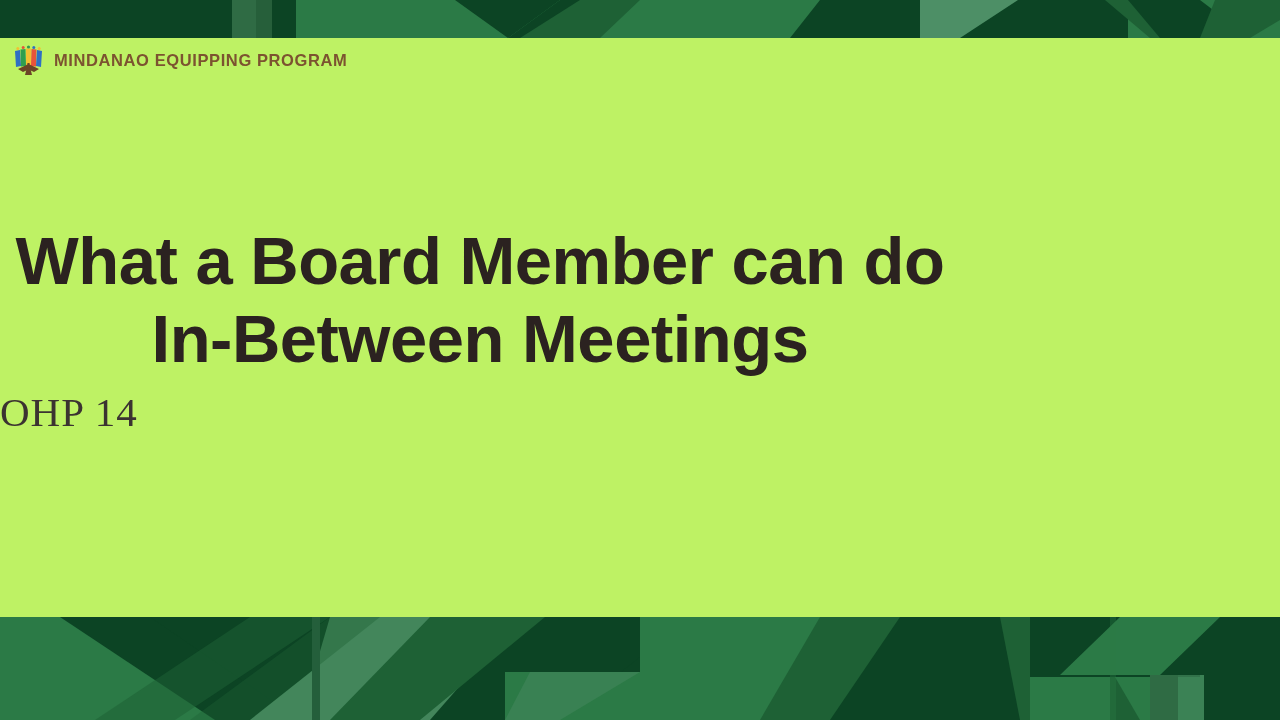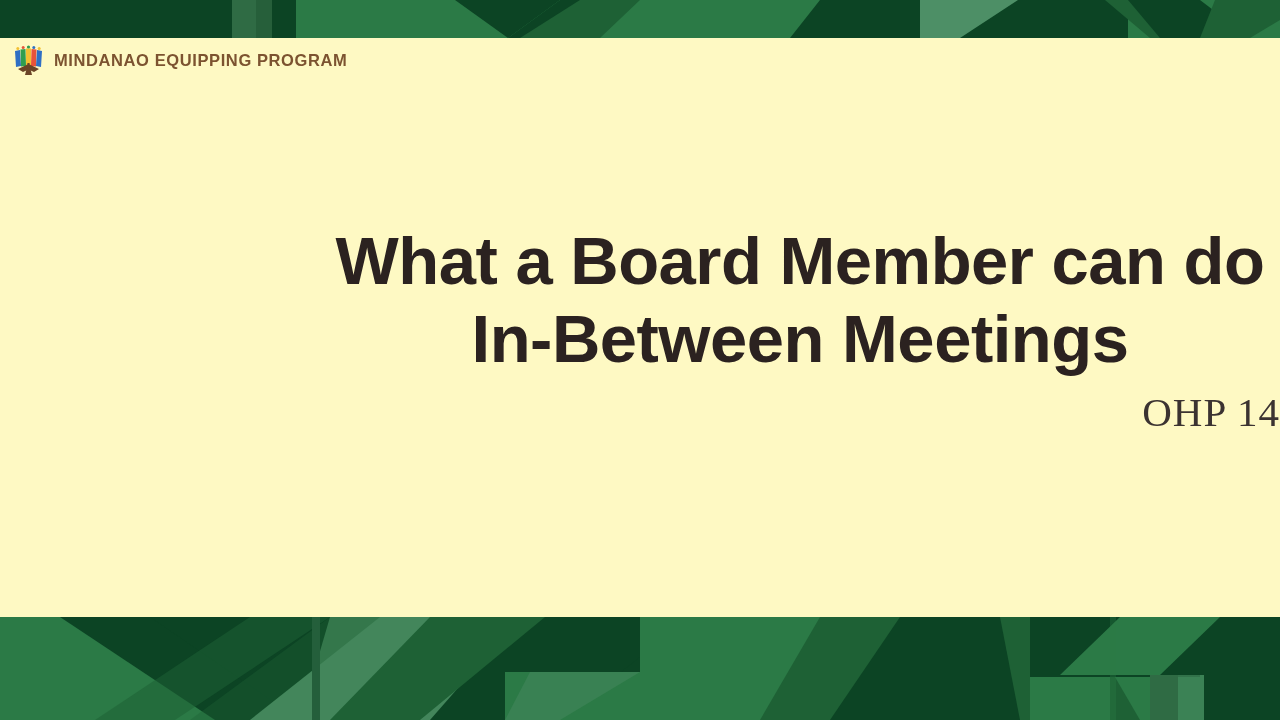--- a/index.html
+++ b/index.html
@@ -4,21 +4,21 @@
 <style>
   html, body {
     margin: 0;
     padding: 0;
     background: #ffffff;
   }
   #slide {
     position: relative;
     width: 1280px;
     height: 720px;
-    background: #fef9c3;
+    background: #bef264;
     overflow: hidden;
     font-family: "Liberation Sans", sans-serif;
   }
 
   
   #top-banner {
     position: absolute;
     left: 0;
     top: 0;
     width: 1280px;
@@ -68,21 +68,21 @@
 
   
   #content {
     position: absolute;
     left: 0;
     top: 38px;
     width: 1280px;
     height: 579px;
     display: flex;
     flex-direction: column;
-    align-items: flex-end;
+    align-items: flex-start;
     justify-content: center;
   }
   #deck-title {
     margin: 0;
     width: 960px;
     text-align: center;
     font-family: "Liberation Sans", sans-serif;
     font-weight: bold;
     font-size: 67px;
     line-height: 1.17;

